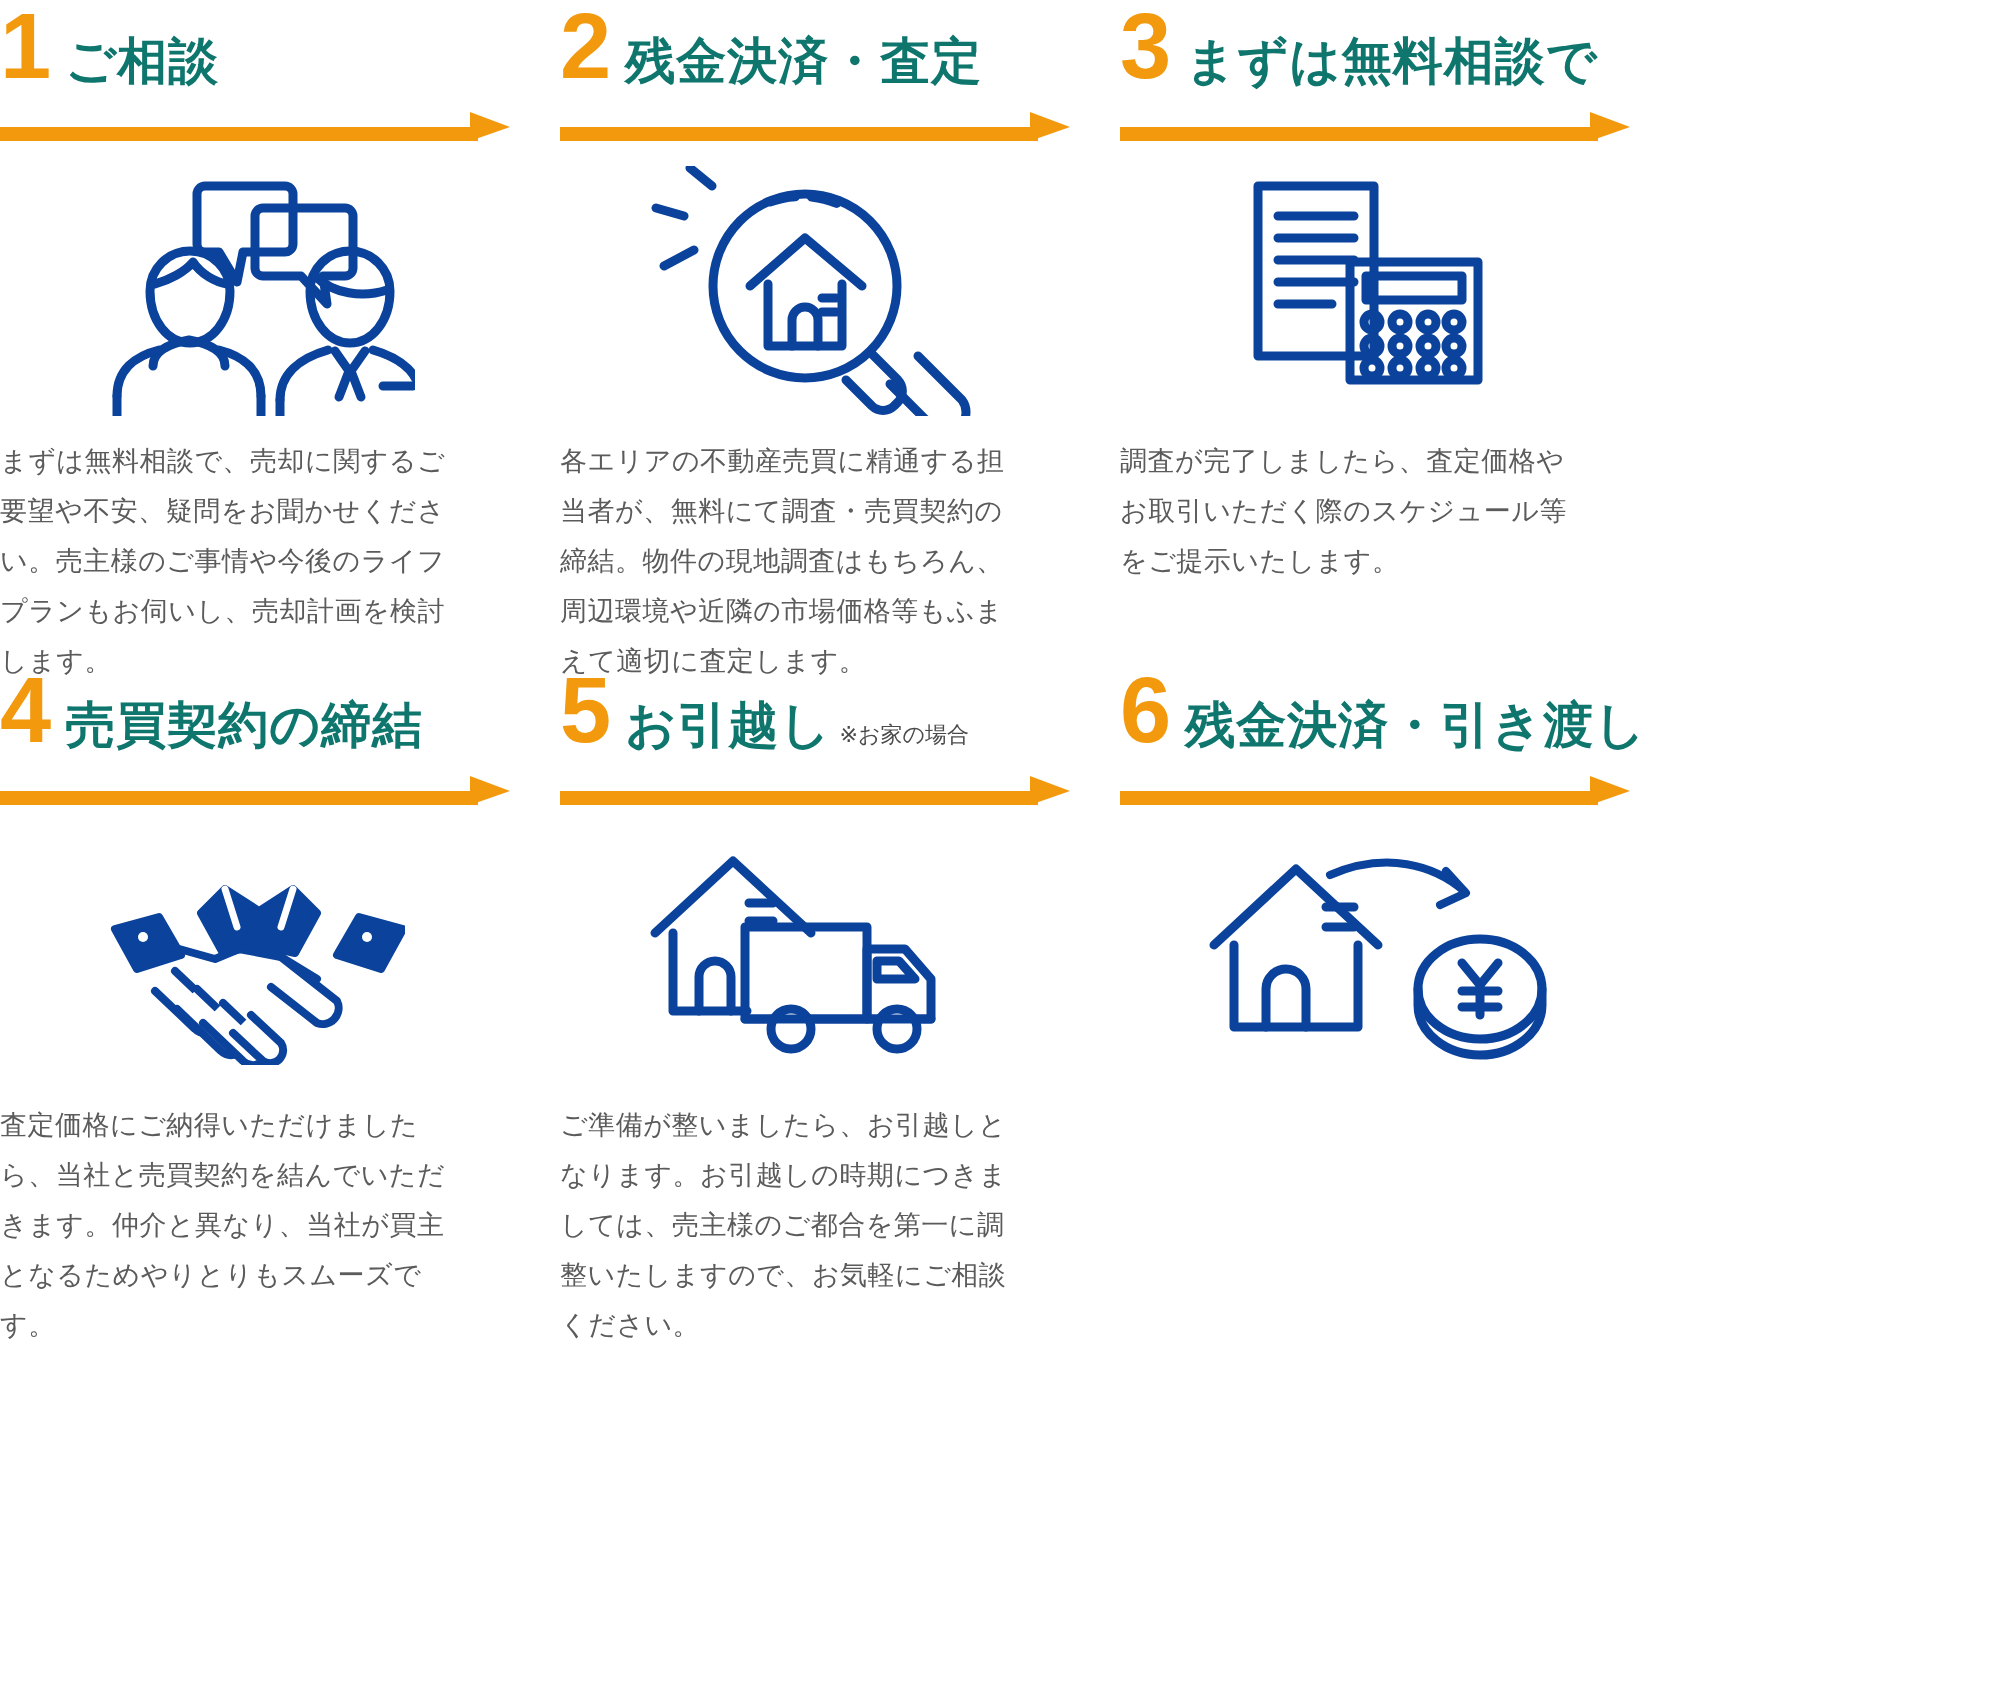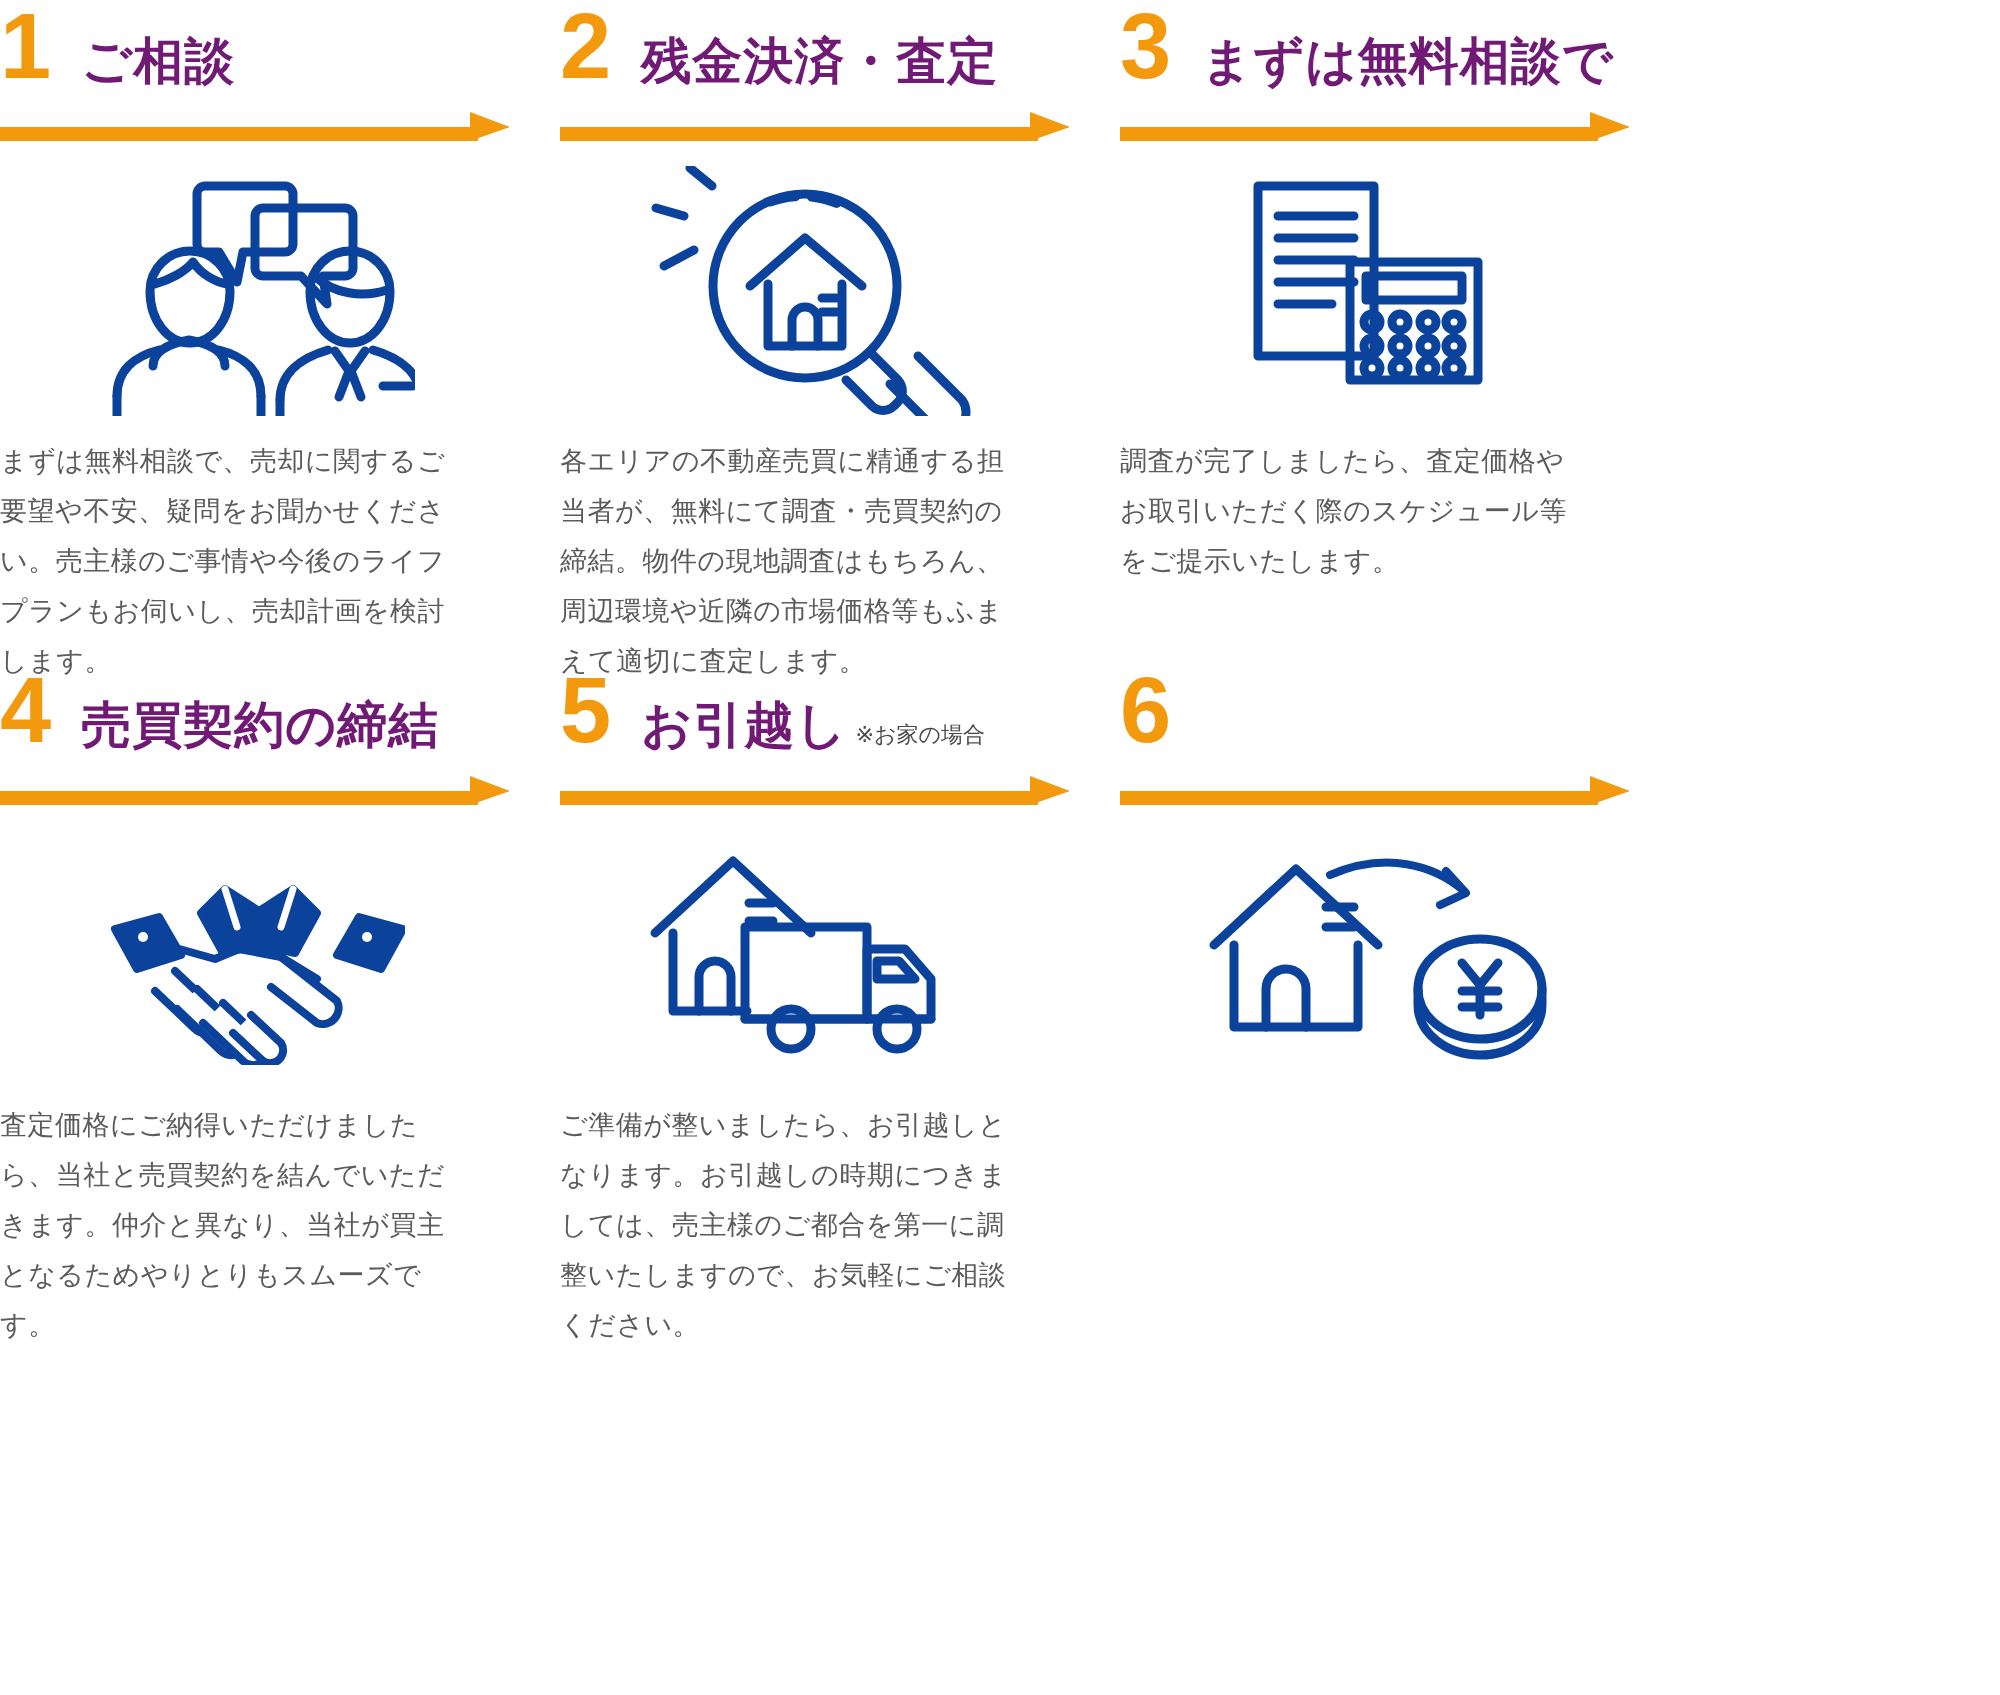--- a/index.html
+++ b/index.html
@@ -34,25 +34,25 @@
   }
   .num{
     color:#F2990D;
     font-size:92px;
     font-weight:bold;
     line-height:1;
     letter-spacing:-2px;
     font-family:"Liberation Sans","DejaVu Sans",sans-serif;
   }
   .title{
-    color:#701a75;
+    color:#0f766e;
     font-size:50px;
     font-weight:bold;
     line-height:1;
-    margin-left:32px;
+    margin-left:16px;
     letter-spacing:1px;
   }
   .note{
     color:#4a4a4a;
     font-size:22px;
     font-weight:normal;
     margin-left:8px;
     letter-spacing:0px;
   }
   
@@ -240,20 +240,21 @@
         <circle cx="252" cy="184" r="20"></circle>
         <path d="M100 174 h26 M166 174 h66 M272 174 h14"></path>
       </svg>
     </div>
     <div class="body">ご準備が整いましたら、お引越しとなります。お引越しの時期につきましては、売主様のご都合を第一に調整いたしますので、お気軽にご相談ください。</div>
   </div>
 
   <div class="col r2">
     <div class="head">
       <span class="num">6</span>
+      <span class="title">残金決済・引き渡し</span>
     </div>
     <div class="arrow">
       <div class="bar"></div>
       <div class="tip"></div>
     </div>
     <div class="icon">
       <svg width="350" height="220" viewBox="0 0 350 220" fill="none" stroke="#0B429B" stroke-width="9" stroke-linecap="round" stroke-linejoin="round">
         <path d="M14 100 L96 24 L178 100"></path>
         <path d="M34 100 v82 h124 v-82"></path>
         <path d="M66 182 v-38 a20 20 0 0 1 40 0 v38"></path>

